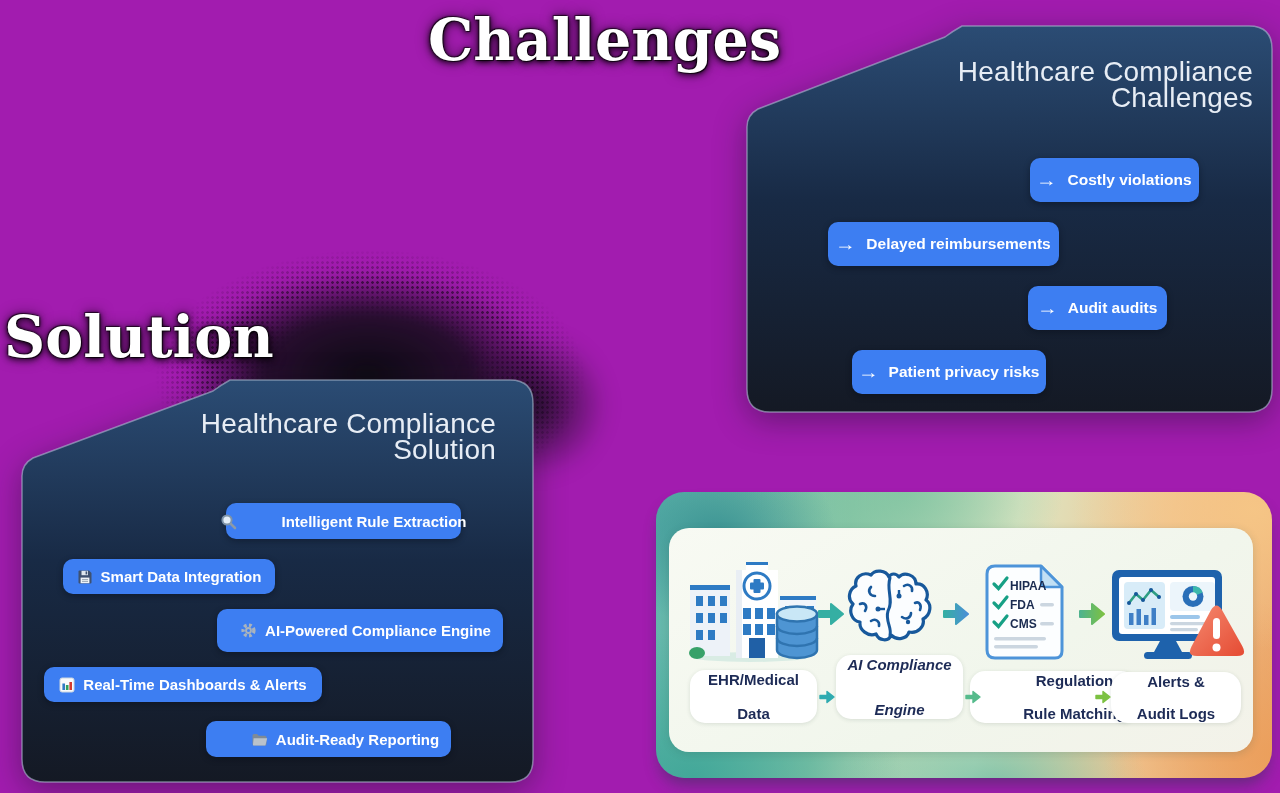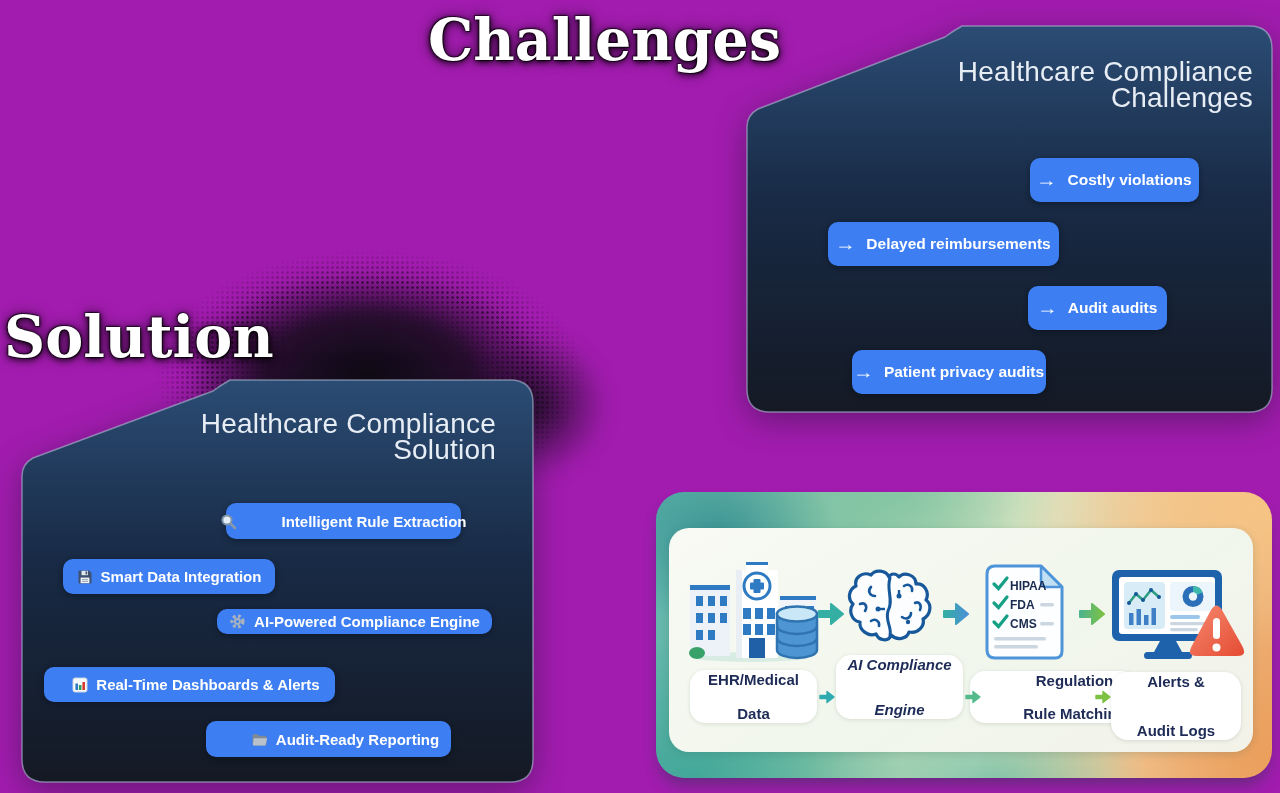--- a/index.html
+++ b/index.html
@@ -94,21 +94,21 @@
   <div class="pill-btn cbtn" style="left:828px;top:222px;width:231px;height:44px;">
     <span class="arrow-glyph">→</span>
     <span>Delayed reimbursements</span>
   </div>
   <div class="pill-btn cbtn" style="left:1028px;top:286px;width:139px;height:44px;">
     <span class="arrow-glyph">→</span>
     <span>Audit audits</span>
   </div>
   <div class="pill-btn cbtn" style="left:852px;top:350px;width:194px;height:44px;">
     <span class="arrow-glyph">→</span>
-    <span>Patient privacy audits</span>
+    <span>Patient privacy risks</span>
   </div>
 
   <svg class="panel-shape" style="left:21px;top:379px;" width="513" height="404" viewBox="0 0 513 404">
     <defs>
       <linearGradient id="gradPanelS" x1="0" y1="0" x2="0" y2="1">
         <stop offset="0" stop-color="#2B4C74"></stop>
           <stop offset="0.45" stop-color="#182A45"></stop>
         <stop offset="1" stop-color="#141924"></stop>
       </linearGradient>
     </defs>
@@ -130,29 +130,29 @@
     <svg width="16" height="16" viewBox="0 0 16 16">
       <path d="M2.5 1.5 H12 L14.5 4 V13.5 Q14.5 14.5 13.5 14.5 H2.5 Q1.5 14.5 1.5 13.5 V2.5 Q1.5 1.5 2.5 1.5 Z" fill="#3E5170"></path>
       <rect x="4.5" y="1.8" width="6.5" height="4.4" fill="#DFE7EF"></rect>
       <rect x="8.6" y="2.4" width="1.6" height="3" fill="#3E5170"></rect>
       <rect x="3.6" y="8.6" width="8.8" height="5.6" fill="#EFF3F7"></rect>
       <line x1="5" y1="10.6" x2="11" y2="10.6" stroke="#9AA7B4" stroke-width="1"></line>
       <line x1="5" y1="12.4" x2="11" y2="12.4" stroke="#9AA7B4" stroke-width="1"></line>
     </svg>
     <span>Smart Data Integration</span>
   </div>
-  <div class="pill-btn sbtn" style="left:217px;top:609px;width:275px;height:25px;">
+  <div class="pill-btn sbtn" style="left:217px;top:609px;width:275px;height:43px;padding-left:11px;">
     <svg width="17" height="17" viewBox="0 0 17 17">
       <circle cx="8.5" cy="8.5" r="5.4" fill="none" stroke="#A9B3BD" stroke-width="3.4" stroke-dasharray="2.7 2.35"></circle>
       <circle cx="8.5" cy="8.5" r="3.4" fill="#A9B3BD"></circle>
       <circle cx="8.5" cy="8.5" r="1.5" fill="#3D7EF2"></circle>
     </svg>
     <span>AI-Powered Compliance Engine</span>
   </div>
-  <div class="pill-btn sbtn" style="left:44px;top:667px;width:278px;height:35px;padding-left:13px;">
+  <div class="pill-btn sbtn" style="left:44px;top:667px;width:278px;height:35px;">
     <svg width="16" height="16" viewBox="0 0 16 16">
       <rect x="1" y="1" width="14" height="14" rx="2" fill="#F7FAFC" stroke="#CBD5DF" stroke-width="1"></rect>
       <rect x="3.4" y="6.5" width="2.6" height="6.5" fill="#2E7BC4"></rect>
       <rect x="6.9" y="8" width="2.6" height="5" fill="#2FA05C"></rect>
       <rect x="10.4" y="5" width="2.6" height="8" fill="#D43A2E"></rect>
     </svg>
     <span>Real-Time Dashboards &amp; Alerts</span>
   </div>
   <div class="pill-btn sbtn" style="left:206px;top:721px;width:212px;height:36px;padding-left:33px;">
     <svg width="17" height="15" viewBox="0 0 17 15">
@@ -303,21 +303,21 @@
     <span>Data</span>
   </div>
   <div class="flow-step" style="left:836px;top:655px;width:127px;height:64px;font-style:italic;">
     <span>AI Compliance</span>
     <span>Engine</span>
   </div>
   <div class="flow-step" style="left:970px;top:671px;width:123px;height:52px;padding-left:43px;">
     <span>Regulation</span>
     <span>Rule Matching</span>
   </div>
-  <div class="flow-step" style="left:1111px;top:672px;width:130px;height:68px;border-radius:17px;">
+  <div class="flow-step" style="left:1111px;top:672px;width:130px;height:51px;border-radius:17px;">
     <span>Alerts &amp;</span>
     <span>Audit Logs</span>
   </div>
 
   <svg class="flow-icon" style="left:819px;top:689px;" width="16" height="16" viewBox="0 0 16 16">
     <path d="M1 6.5 H8 V2.5 L15 8 L8 13.5 V9.5 H1 Z" fill="#2FABB0" stroke="#2FABB0" stroke-width="1.4" stroke-linejoin="round"></path>
   </svg>
   <svg class="flow-icon" style="left:965px;top:689px;" width="16" height="16" viewBox="0 0 16 16">
     <path d="M1 6.5 H8 V2.5 L15 8 L8 13.5 V9.5 H1 Z" fill="#56BB8C" stroke="#56BB8C" stroke-width="1.4" stroke-linejoin="round"></path>
   </svg>

